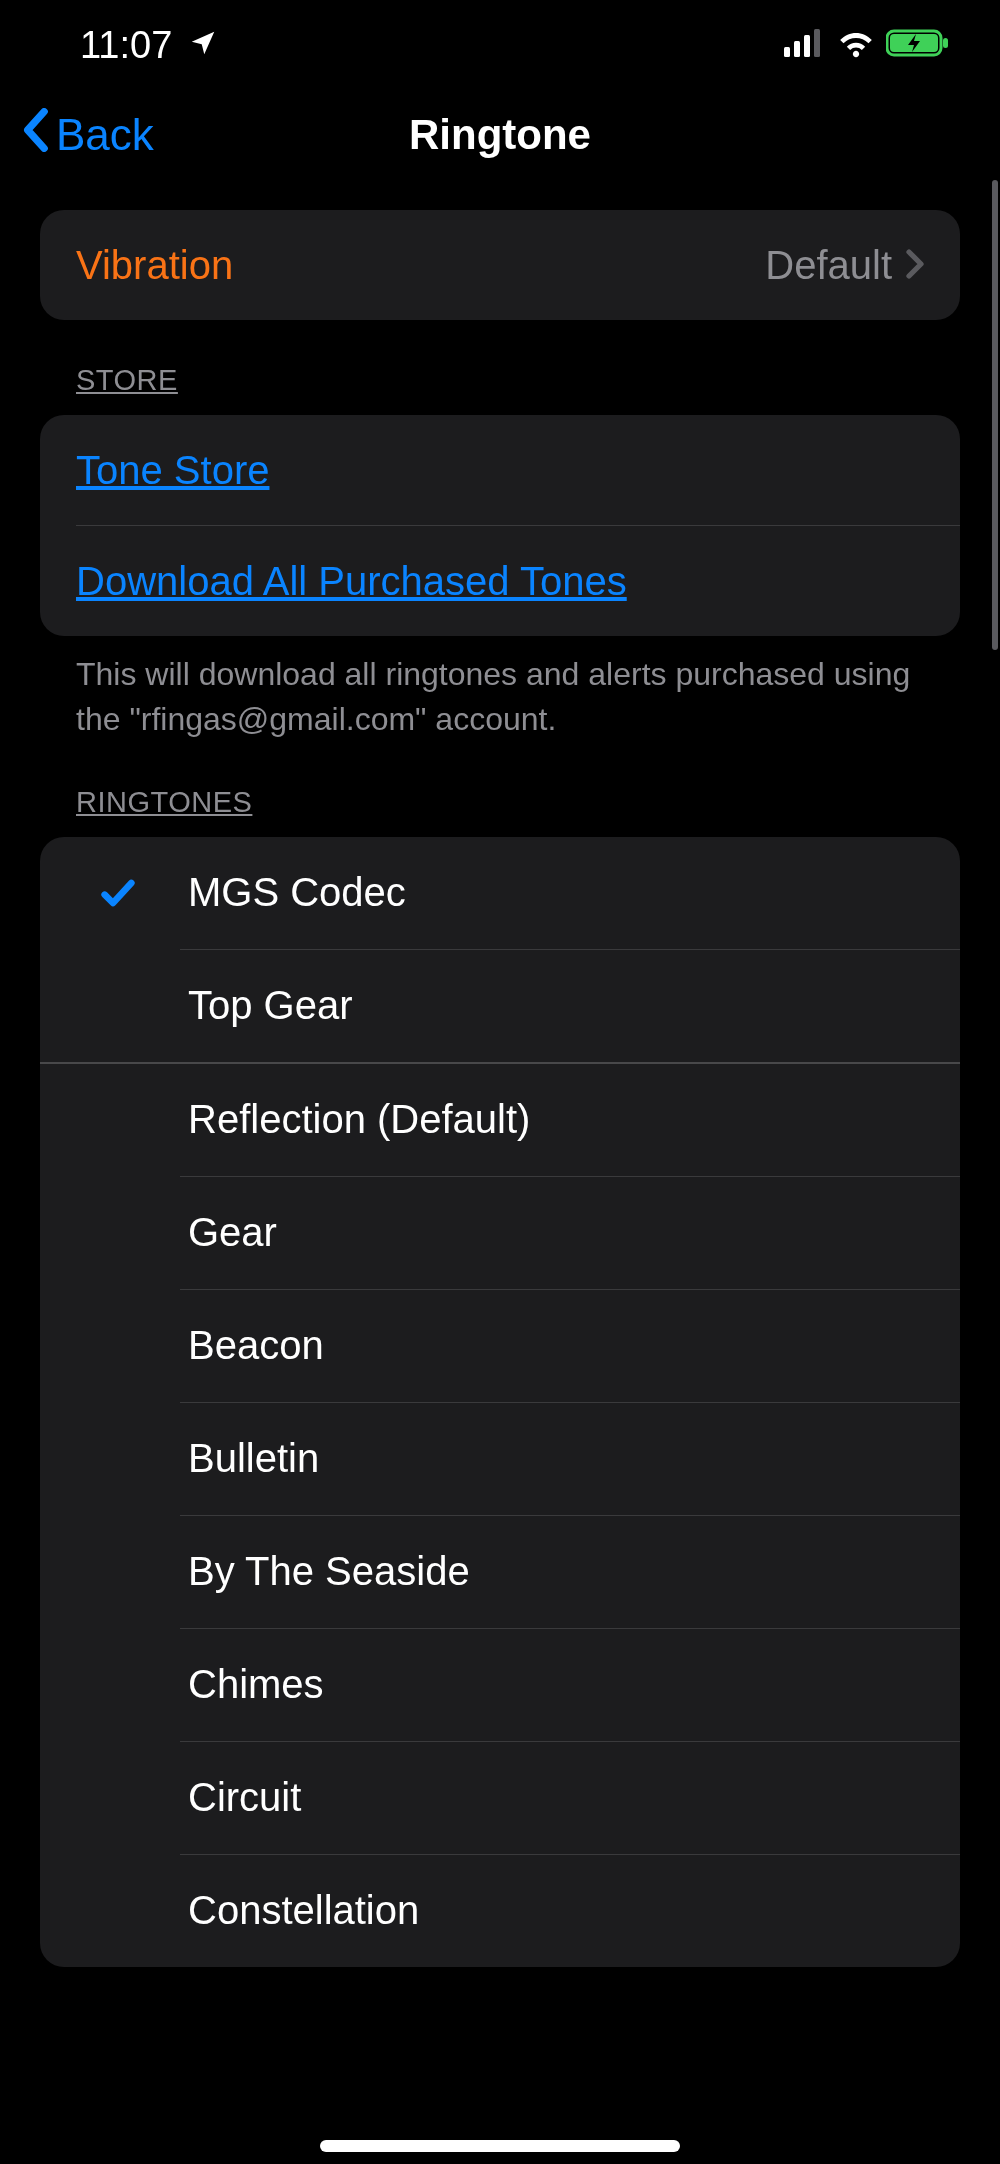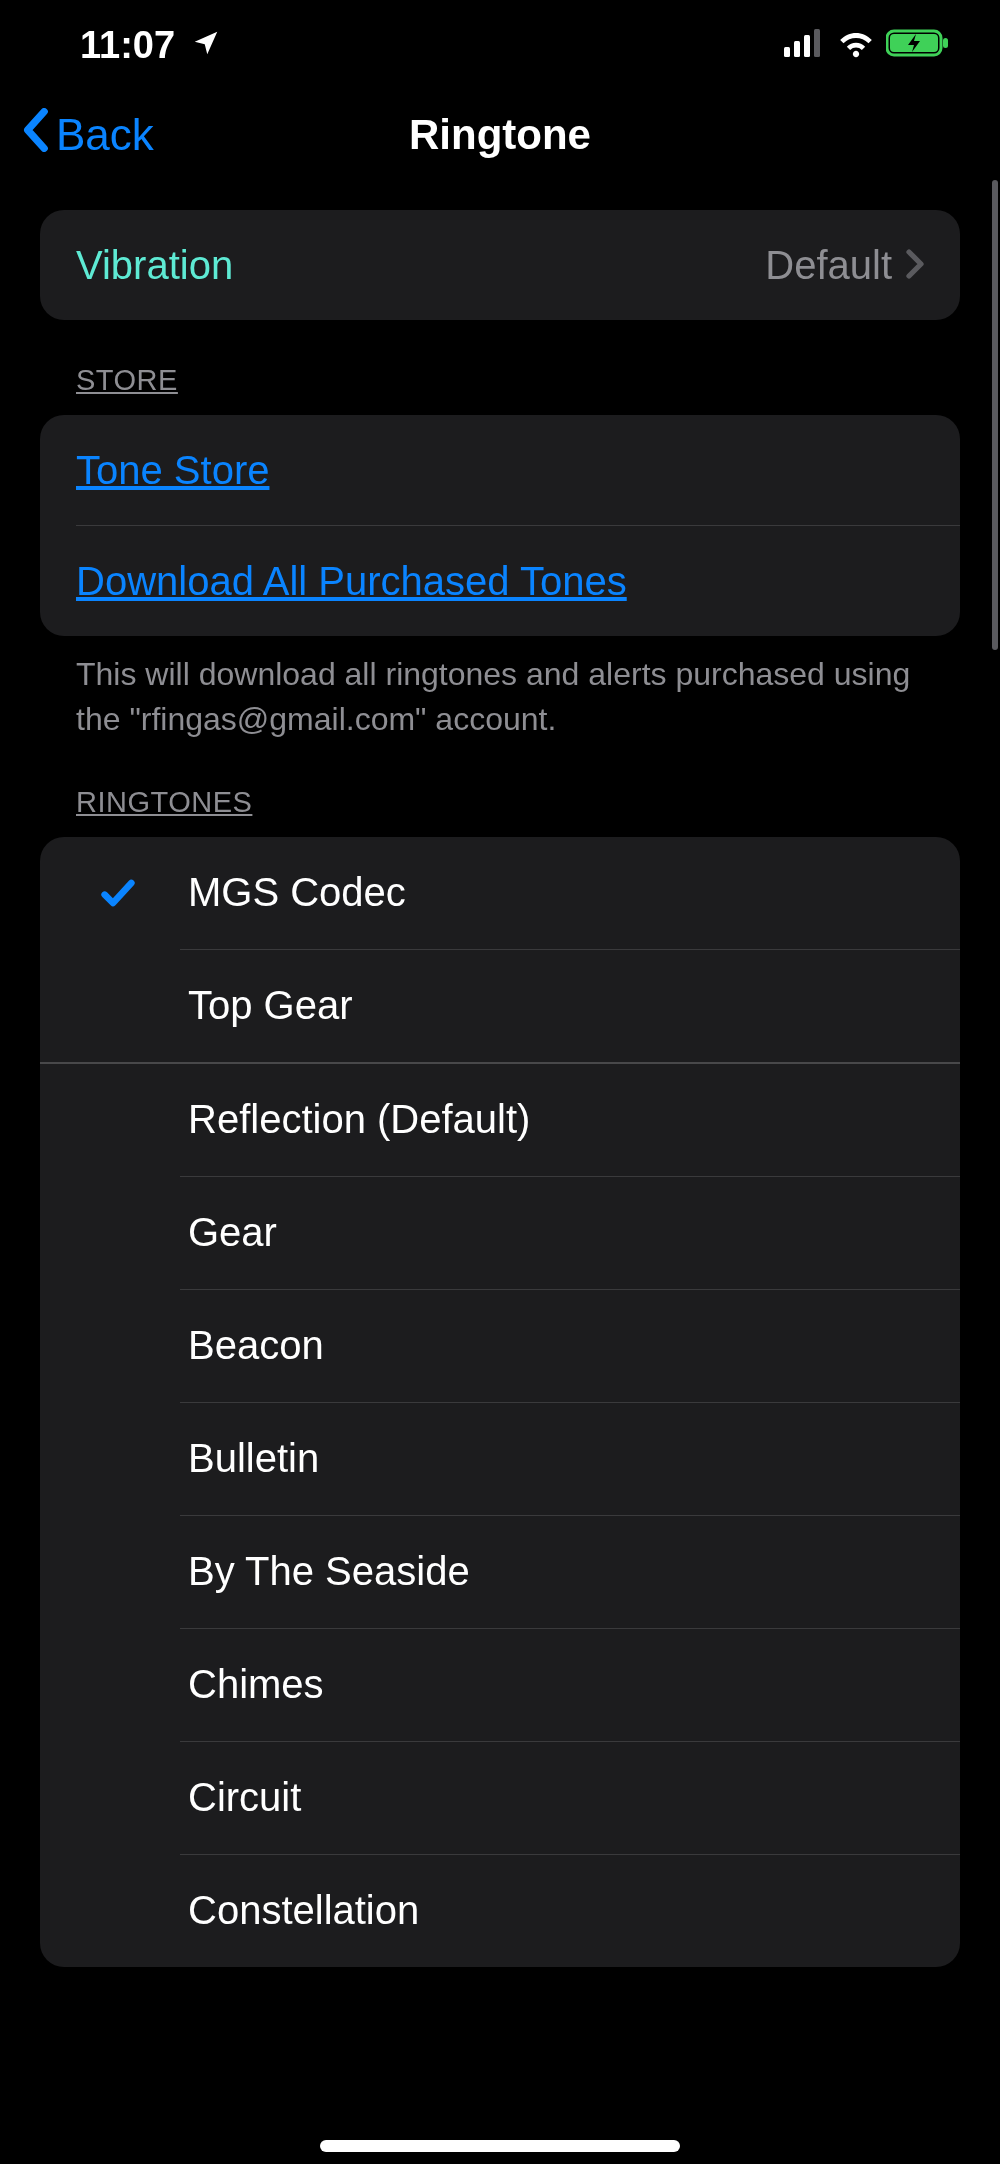--- a/index.html
+++ b/index.html
@@ -14,21 +14,21 @@
   }
   
   .status-bar {
     height: 90px;
     display: flex;
     align-items: center;
     justify-content: space-between;
     padding: 0 50px 0 80px;
   }
   .status-left { display: flex; align-items: center; gap: 10px; }
-  .time { font-size: 38px; font-weight: 700; }
+  .time { font-size: 38px; font-weight: 400; }
   .loc-icon { margin-left: 6px; }
   .status-right { display: flex; align-items: center; gap: 10px; }
 
   
   .nav-bar {
     display: flex;
     align-items: center;
     height: 90px;
     position: relative;
     padding: 0 20px;
@@ -70,21 +70,21 @@
   }
   .group.first { margin-top: 30px; }
   .row {
     display: flex;
     align-items: center;
     min-height: 110px;
     padding: 0 36px;
     font-size: 40px;
   }
   .sep-inset { height: 1px; background: #3a3a3c; margin-left: 36px; }
-  .row .label { flex: 1; color: #5eead4; }
+  .row .label { flex: 1; color: #f97316; }
   .row .value { color: #8e8e93; margin-right: 14px; font-size: 40px; }
   .row.link { color: #0a84ff; }
   .row.link .label { color: #0a84ff; text-decoration: underline; }
 
   .section-header {
     color: #8e8e93;
     font-size: 29px;
     letter-spacing: 0.5px;
     padding: 44px 36px 18px 36px;
     text-transform: uppercase;

